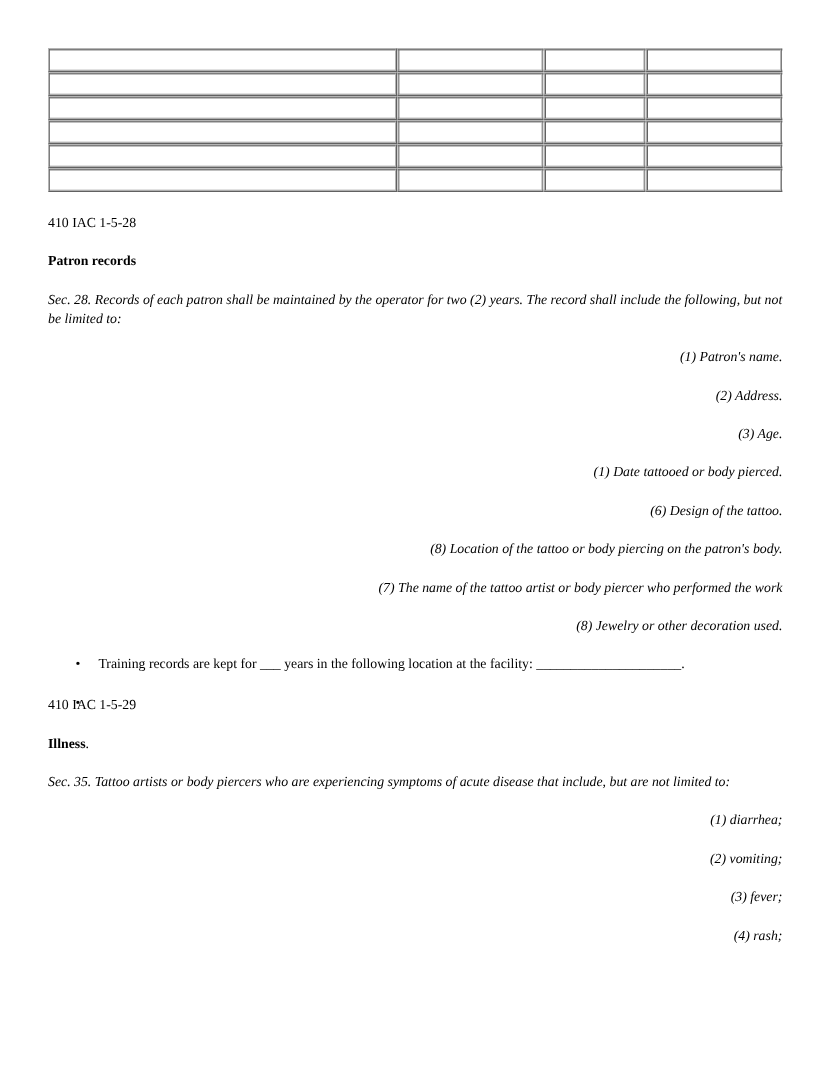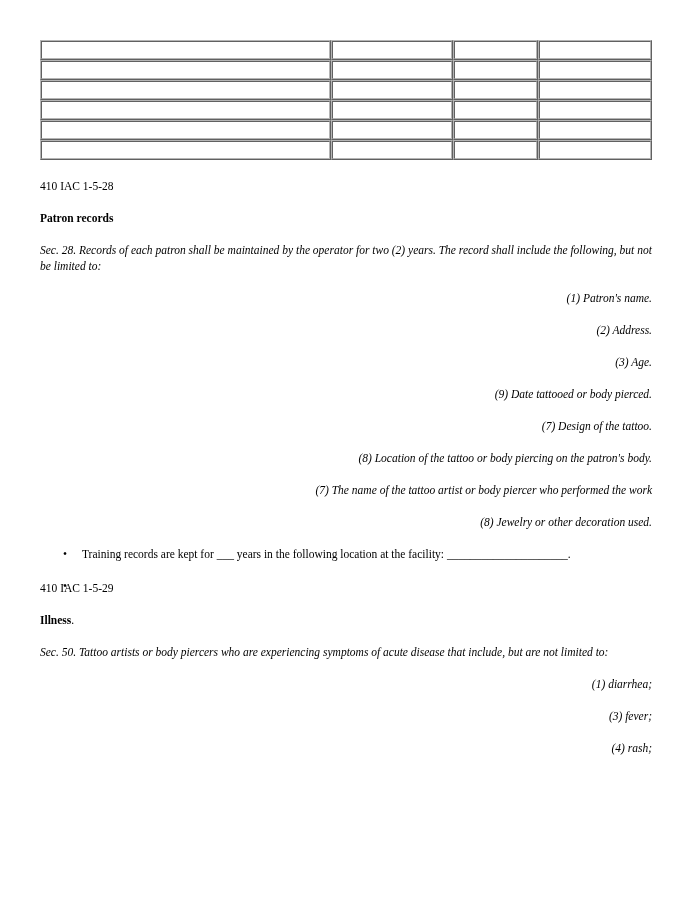--- a/index.html
+++ b/index.html
@@ -144,35 +144,36 @@
 
     <p class="para cite gap-cite">410 IAC 1-5-28</p>
 
     <p class="para gap-after"><span class="head">Patron records</span><span class="cite"></span></p>
 
     <p class="para it gap-after">Sec. 28. Records of each patron shall be maintained by the operator for two (2) years. The record shall include the following, but not be limited to:</p>
 
     <p class="para it gap-item">(1) Patron's name.</p>
     <p class="para it gap-item">(2) Address.</p>
     <p class="para it gap-item">(3) Age.</p>
-    <p class="para it gap-item">(9) Date tattooed or body pierced.</p>
-    <p class="para it gap-item">(7) Design of the tattoo.</p>
+    <p class="para it gap-item">(1) Date tattooed or body pierced.</p>
+    <p class="para it gap-item">(6) Design of the tattoo.</p>
     <p class="para it gap-item">(8) Location of the tattoo or body piercing on the patron's body.</p>
     <p class="para it gap-item">(7) The name of the tattoo artist or body piercer who performed the work</p>
     <p class="para it gap-item">(8) Jewelry or other decoration used.</p>
 
     <ul class="bullets">
       <li><span class="bullet-dot">•</span><span>Training records are kept for ___ years in the following location at the facility: _____________________.</span></li>
       <li><span class="bullet-dot">•</span></li>
     </ul>
 
     <p class="para cite gap-cite">410 IAC 1-5-29</p>
 
     <p class="para gap-after"><span class="head">Illness</span><span class="cite">.</span></p>
 
-    <p class="para it gap-after">Sec. 50. Tattoo artists or body piercers who are experiencing symptoms of acute disease that include, but are not limited to:</p>
+    <p class="para it gap-after">Sec. 35. Tattoo artists or body piercers who are experiencing symptoms of acute disease that include, but are not limited to:</p>
 
     <p class="para it gap-item">(1) diarrhea;</p>
+    <p class="para it gap-item">(2) vomiting;</p>
     <p class="para it gap-item">(3) fever;</p>
     <p class="para it gap-item">(4) rash;</p>
 
   </div>
 </div>
 
 </body></html>

